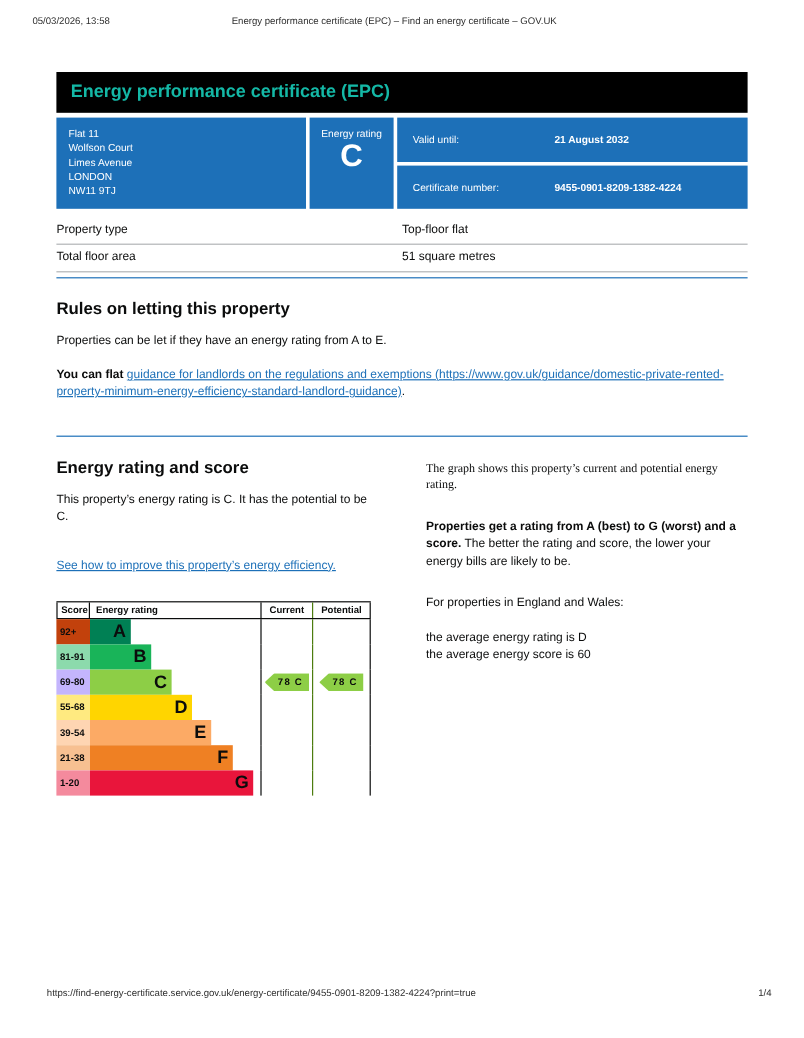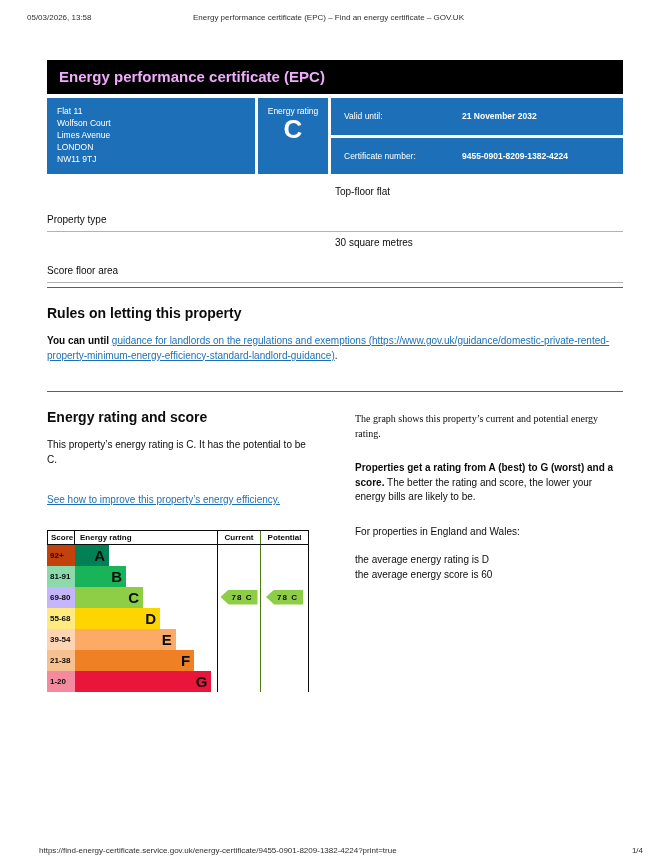--- a/index.html
+++ b/index.html
@@ -6,42 +6,42 @@
   html,body { margin:0; padding:0; }
   body {
     width:670px; height:865px; background:#ffffff; position:relative;
     font-family:"Liberation Sans","DejaVu Sans",sans-serif; color:#0b0c0c;
     overflow:hidden;
   }
   
   .meta { position:absolute; top:13px; left:27px; right:27px; height:12px; font-size:8px; color:#2f2f2f; }
   .meta-date { position:absolute; left:0; top:0; }
   .meta-title { position:absolute; left:0; right:13px; top:0; text-align:center; }
-  .footer { position:absolute; bottom:10px; left:27px; right:27px; font-size:8px; color:#2f2f2f;padding-left:12px; }
+  .footer { position:absolute; bottom:33px; left:27px; right:27px; font-size:8px; color:#2f2f2f;padding-left:12px; }
   .footer-url { float:left; }
   .footer-page { float:right; }
 
   .content { position:absolute; top:60px; left:47px; width:576px; }
 
-  .banner { background:#000000; color:#f0abfc; font-weight:bold; font-size:15px; padding:8px 12px 9px; }
+  .banner { background:#000000; color:#14b8a6; font-weight:bold; font-size:15px; padding:8px 12px 9px; }
 
   .summary { display:flex; gap:3px; margin-top:4px; height:76px; }
   .cell-blue { background:#1d70b8; color:#ffffff; }
   .addr { width:208px; padding:7px 10px; font-size:8.5px; line-height:1.42; }
   .rating-cell { width:70px; display:flex; flex-direction:column; align-items:center; padding-top:8px; }
   .rating-label { font-size:8.5px; }
   .rating-letter { font-size:26px; font-weight:bold; line-height:1.05; }
   .validity { flex:1; display:flex; flex-direction:column; gap:3px; }
   .vrow { flex:1; display:flex; align-items:center; padding:12px 13px; font-size:8.5px; }
   .vlabel { width:118px; }
   .vvalue { font-weight:bold; }
 
   .prop-table { margin-top:7px; }
   .prop-row { display:flex; border-bottom:1px solid #b1b4b6; padding:5px 0 6px; font-size:10px; }
-  .plabel { width:288px;margin-top:28px; }
+  .plabel { width:288px; }
 
   .hr-blue { border:none; border-top:1px solid #1d70b8; margin:4px 0 0; }
 
   h2 { font-size:14px; font-weight:bold; margin:17px 0 0; }
   p { font-size:10px; line-height:1.45; margin:13px 0 0; }
   a { color:#1d70b8; text-decoration:underline; }
   strong { font-weight:bold; }
 
   .two-col { display:flex; gap:37px; margin-top:12px; }
   .col-left { width:271px; }
@@ -93,44 +93,45 @@
         <div>LONDON</div>
         <div>NW11 9TJ</div>
       </div>
     <div class="cell-blue rating-cell">
       <span class="rating-label">Energy rating</span>
       <span class="rating-letter">C</span>
     </div>
     <div class="validity">
       <div class="cell-blue vrow">
         <span class="vlabel">Valid until:</span>
-        <span class="vvalue">21 November 2032</span>
+        <span class="vvalue">21 August 2032</span>
       </div>
       <div class="cell-blue vrow">
         <span class="vlabel">Certificate number:</span>
         <span class="vvalue">9455-0901-8209-1382-4224</span>
       </div>
     </div>
   </div>
 
   <div class="prop-table" id="prop-table">
       <div class="prop-row">
         <div class="plabel">Property type</div>
         <div class="pvalue">Top-floor flat</div>
       </div>
       <div class="prop-row">
-        <div class="plabel">Score floor area</div>
-        <div class="pvalue">30 square metres</div>
+        <div class="plabel">Total floor area</div>
+        <div class="pvalue">51 square metres</div>
       </div>
     </div>
 
   <hr class="hr-blue">
 
   <h2>Rules on letting this property</h2>
-  <p><strong>You can until </strong><a href="#">guidance for landlords on the regulations and exemptions (https://www.gov.uk/guidance/domestic-private-rented-property-minimum-energy-efficiency-standard-landlord-guidance)</a><span>.</span></p>
+  <p>Properties can be let if they have an energy rating from A to E.</p>
+  <p><strong>You can flat </strong><a href="#">guidance for landlords on the regulations and exemptions (https://www.gov.uk/guidance/domestic-private-rented-property-minimum-energy-efficiency-standard-landlord-guidance)</a><span>.</span></p>
 
   <hr class="hr-blue" style="margin-top:28px">
 
   <div class="two-col">
     <div class="col-left">
       <h2>Energy rating and score</h2>
       <p>This property’s energy rating is C. It has the potential to be C.</p>
       <a href="#" class="link-block">See how to improve this property’s energy efficiency.</a>
 
       <div class="chart" id="epc-chart">

